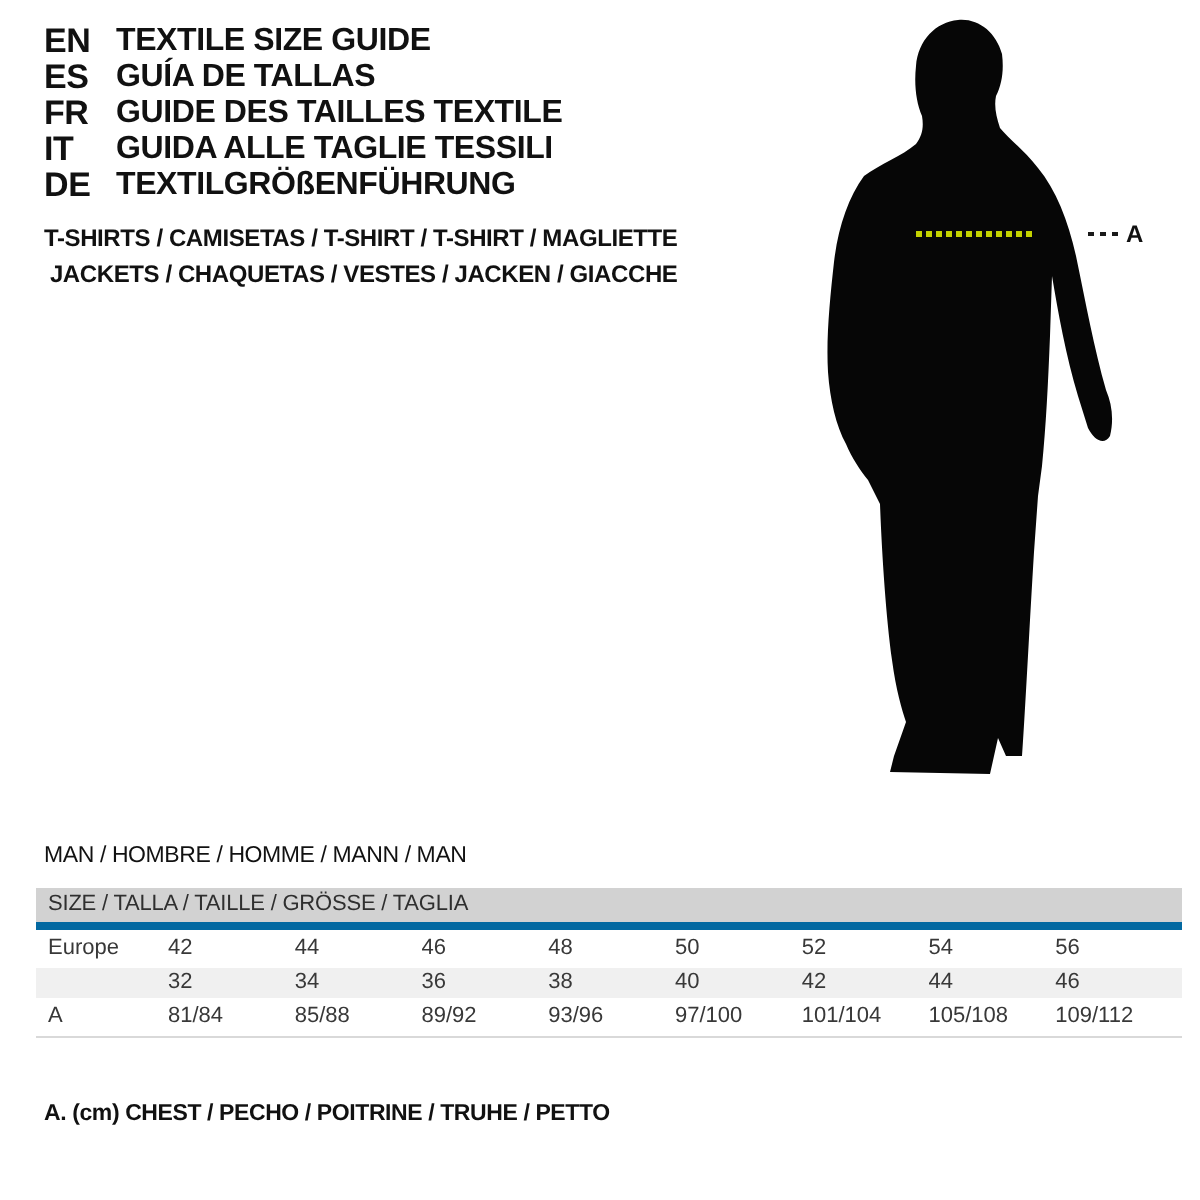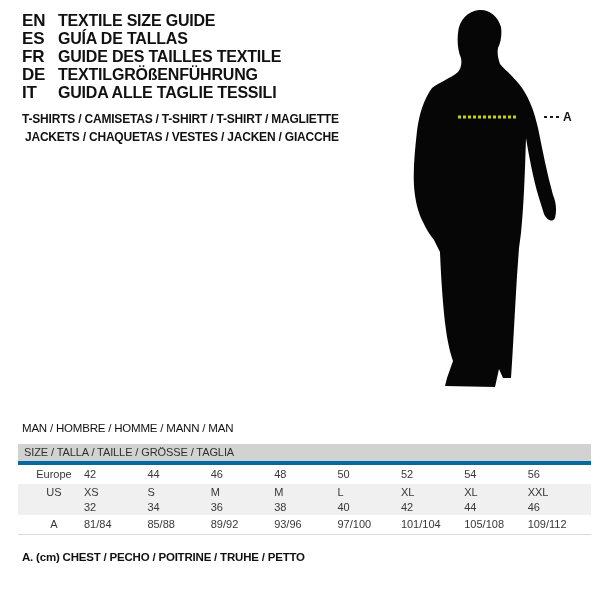--- a/index.html
+++ b/index.html
@@ -21,21 +21,21 @@
   
   .man-heading{position:absolute;left:22px;top:420px;height:16px;line-height:16px;font-weight:normal;font-size:11.5px;letter-spacing:-0.2px;white-space:nowrap;}
   
   .table-wrap{position:absolute;left:18px;top:444px;width:573px;border-bottom:1px solid #d9d9d9;}
   .thead{
     height:17px;line-height:17px;background:#d2d2d2;border-bottom:4px solid #0369a1;
     font-size:11px;color:#2f2f2f;padding-left:6px;letter-spacing:-0.1px;
   }
   table.sizes{border-collapse:collapse;width:573px;table-layout:fixed;font-size:11px;color:#383838;}
   table.sizes col.lbl{width:66px;}
-  table.sizes th{font-weight:normal;text-align:center;padding:0 0 0 6px;}
+  table.sizes th{font-weight:normal;text-align:left;padding:0 0 0 6px;}
   table.sizes td{padding:0;}
   tr.shaded{background:#f0f0f0;}
   tr.r1 th,tr.r1 td{height:19px;line-height:19px;}
   tr.r2 th,tr.r2 td{height:16px;line-height:16px;}
   tr.r3 th,tr.r3 td{height:15px;line-height:15px;}
   tr.r4 th,tr.r4 td{height:19px;line-height:19px;}
   
   .footnote{position:absolute;left:22px;top:549px;height:16px;line-height:16px;font-weight:bold;font-size:11.5px;letter-spacing:-0.2px;white-space:nowrap;}
 </style>
 </head>
@@ -50,26 +50,26 @@
     </div>
     <div class="lang-row">
       <span class="lang-code">ES</span>
       <span class="lang-label">GUÍA DE TALLAS</span>
     </div>
     <div class="lang-row">
       <span class="lang-code">FR</span>
       <span class="lang-label">GUIDE DES TAILLES TEXTILE</span>
     </div>
     <div class="lang-row">
+      <span class="lang-code">IT</span>
+      <span class="lang-label">GUIDA ALLE TAGLIE TESSILI</span>
+    </div>
+    <div class="lang-row">
       <span class="lang-code">DE</span>
       <span class="lang-label">TEXTILGRÖßENFÜHRUNG</span>
-    </div>
-    <div class="lang-row">
-      <span class="lang-code">IT</span>
-      <span class="lang-label">GUIDA ALLE TAGLIE TESSILI</span>
     </div>
   </div>
 
   <div class="categories">
     <div>T-SHIRTS / CAMISETAS / T-SHIRT / T-SHIRT / MAGLIETTE</div>
     <div>JACKETS / CHAQUETAS / VESTES / JACKEN / GIACCHE</div>
   </div>
 
   <svg class="figure" width="170" height="392" viewBox="0 0 170 392" xmlns="http://www.w3.org/2000/svg">
     <path d="M 66,2
@@ -131,31 +131,20 @@
           <th>Europe</th>
           <td>42</td>
           <td>44</td>
           <td>46</td>
           <td>48</td>
           <td>50</td>
           <td>52</td>
           <td>54</td>
           <td>56</td>
         </tr>
-        <tr class="r2 shaded">
-          <th>US</th>
-          <td>XS</td>
-          <td>S</td>
-          <td>M</td>
-          <td>M</td>
-          <td>L</td>
-          <td>XL</td>
-          <td>XL</td>
-          <td>XXL</td>
-        </tr>
         <tr class="r3 shaded">
           <th></th>
           <td>32</td>
           <td>34</td>
           <td>36</td>
           <td>38</td>
           <td>40</td>
           <td>42</td>
           <td>44</td>
           <td>46</td>

